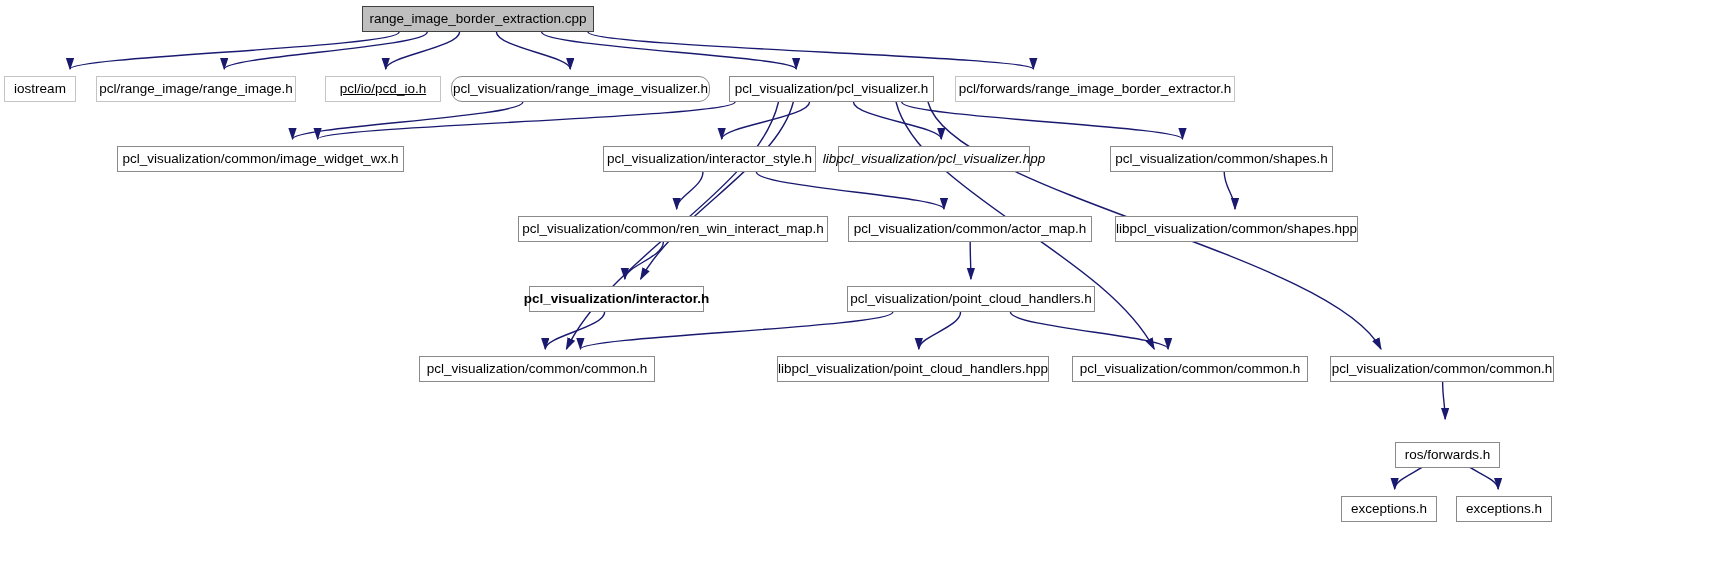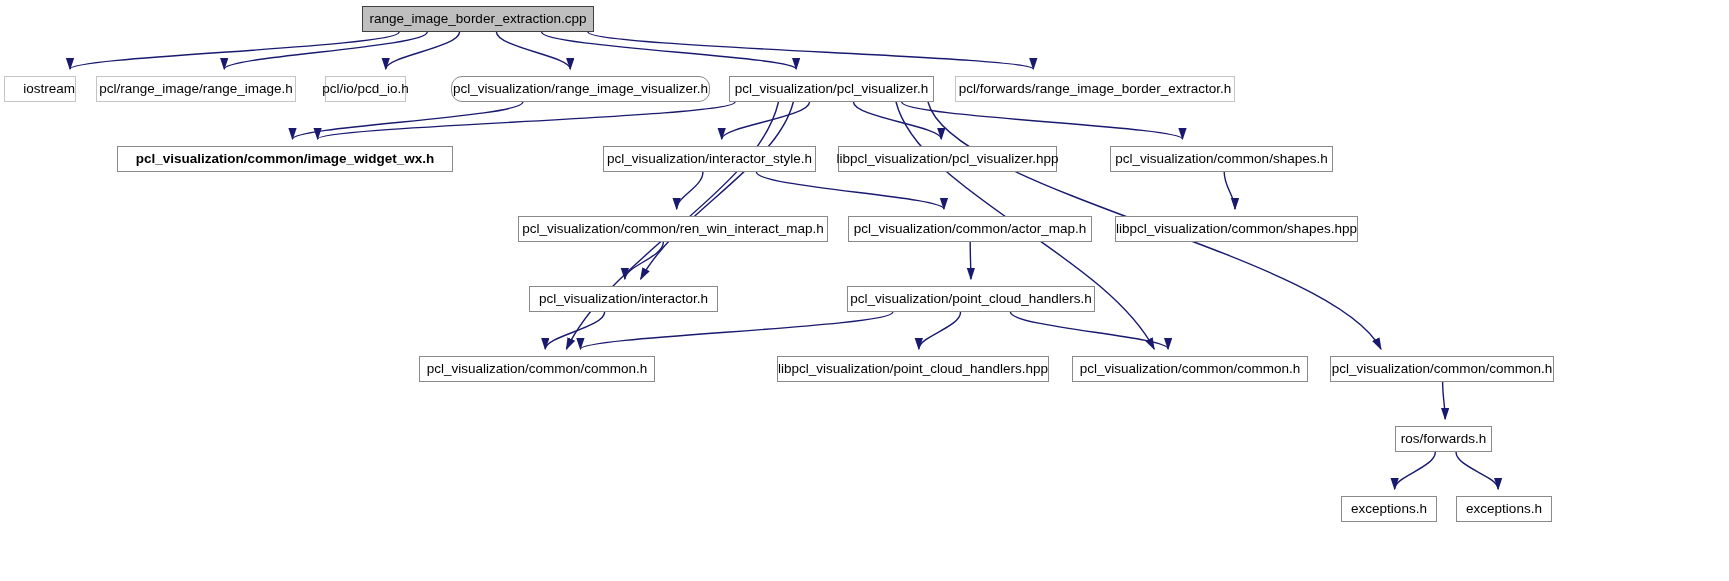--- a/index.html
+++ b/index.html
@@ -50,78 +50,78 @@
         <path d="M1010.42,312 C1010.42,327.4 1168.1,336.2 1168.1,349" marker-end="url(#arrow)"></path>
         <path d="M1442.63,382 C1442.63,397.4 1445.15,406.2 1445.15,419" marker-end="url(#arrow)"></path>
         <path d="M1435.33,452 C1435.33,467.4 1394.65,476.2 1394.65,489" marker-end="url(#arrow)"></path>
         <path d="M1456.03,452 C1456.03,467.4 1498.15,476.2 1498.15,489" marker-end="url(#arrow)"></path>
       </g>
   </svg>
   <div id="node-layer">
       <div class="node root" style="left: 362px; top: 6px; width: 232px;">
         <span>range_image_border_extraction.cpp</span>
       </div>
-      <div class="node soft" style="left: 4px; top: 76px; width: 72px; justify-content: flex-end;">
+      <div class="node soft" style="left: 4px; top: 76px; width: 72px;">
         <span>iostream</span>
       </div>
       <div class="node soft" style="left: 96px; top: 76px; width: 200px;">
         <span>pcl/range_image/range_image.h</span>
       </div>
-      <div class="node soft" style="left: 325px; top: 76px; width: 81px;">
+      <div class="node soft" style="left: 325px; top: 76px; width: 116px; text-decoration: underline;">
         <span>pcl/io/pcd_io.h</span>
       </div>
       <div class="node thin" style="left: 451px; top: 76px; width: 259px; border-radius: 11px;">
         <span>pcl_visualization/range_image_visualizer.h</span>
       </div>
       <div class="node thin" style="left: 729px; top: 76px; width: 205px;">
         <span>pcl_visualization/pcl_visualizer.h</span>
       </div>
       <div class="node soft" style="left: 955px; top: 76px; width: 280px;">
         <span>pcl/forwards/range_image_border_extractor.h</span>
       </div>
-      <div class="node thin" style="left: 117px; top: 146px; width: 336px; font-weight: bold;">
+      <div class="node thin" style="left: 117px; top: 146px; width: 287px;">
         <span>pcl_visualization/common/image_widget_wx.h</span>
       </div>
       <div class="node thin" style="left: 603px; top: 146px; width: 213px;">
         <span>pcl_visualization/interactor_style.h</span>
       </div>
-      <div class="node thin" style="left: 838px; top: 146px; width: 219px;">
+      <div class="node thin" style="left: 838px; top: 146px; width: 192px; font-style: italic;">
         <span>libpcl_visualization/pcl_visualizer.hpp</span>
       </div>
       <div class="node thin" style="left: 1110px; top: 146px; width: 223px;">
         <span>pcl_visualization/common/shapes.h</span>
       </div>
       <div class="node thin" style="left: 518px; top: 216px; width: 310px;">
         <span>pcl_visualization/common/ren_win_interact_map.h</span>
       </div>
       <div class="node thin" style="left: 848px; top: 216px; width: 244px;">
         <span>pcl_visualization/common/actor_map.h</span>
       </div>
       <div class="node thin" style="left: 1115px; top: 216px; width: 243px;">
         <span>libpcl_visualization/common/shapes.hpp</span>
       </div>
-      <div class="node thin" style="left: 529px; top: 286px; width: 189px;">
+      <div class="node thin" style="left: 529px; top: 286px; width: 175px; font-weight: bold;">
         <span>pcl_visualization/interactor.h</span>
       </div>
       <div class="node thin" style="left: 847px; top: 286px; width: 248px;">
         <span>pcl_visualization/point_cloud_handlers.h</span>
       </div>
       <div class="node thin" style="left: 419px; top: 356px; width: 236px;">
         <span>pcl_visualization/common/common.h</span>
       </div>
       <div class="node thin" style="left: 777px; top: 356px; width: 272px;">
         <span>libpcl_visualization/point_cloud_handlers.hpp</span>
       </div>
       <div class="node thin" style="left: 1072px; top: 356px; width: 236px;">
         <span>pcl_visualization/common/common.h</span>
       </div>
       <div class="node thin" style="left: 1330px; top: 356px; width: 224px;">
         <span>pcl_visualization/common/common.h</span>
       </div>
-      <div class="node thin" style="left: 1395px; top: 426px; width: 97px; text-align: right;">
+      <div class="node thin" style="left: 1395px; top: 442px; width: 105px; text-align: right;">
         <span>ros/forwards.h</span>
       </div>
       <div class="node thin" style="left: 1341px; top: 496px; width: 96px;">
         <span>exceptions.h</span>
       </div>
       <div class="node thin" style="left: 1456px; top: 496px; width: 96px;">
         <span>exceptions.h</span>
       </div>
     </div>
 </div>

